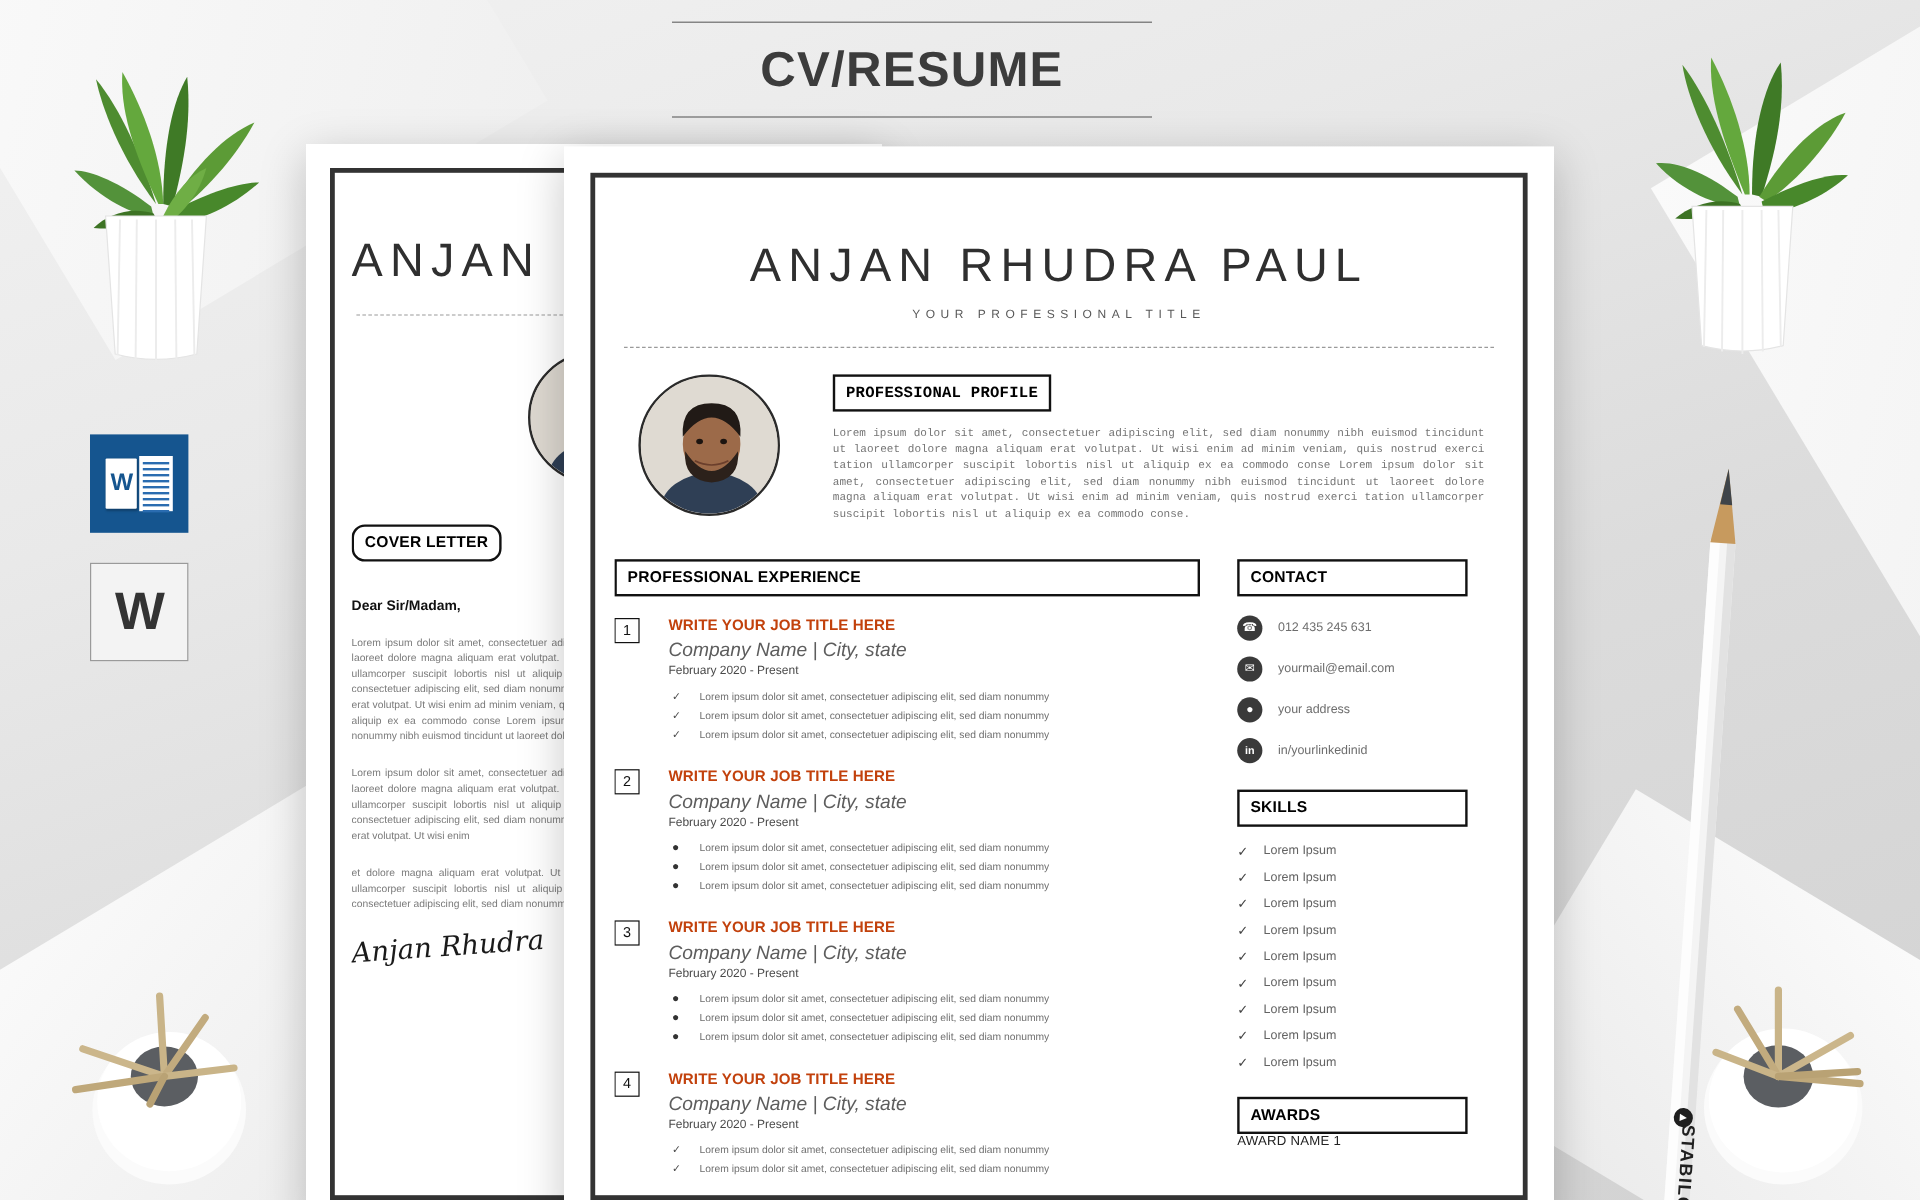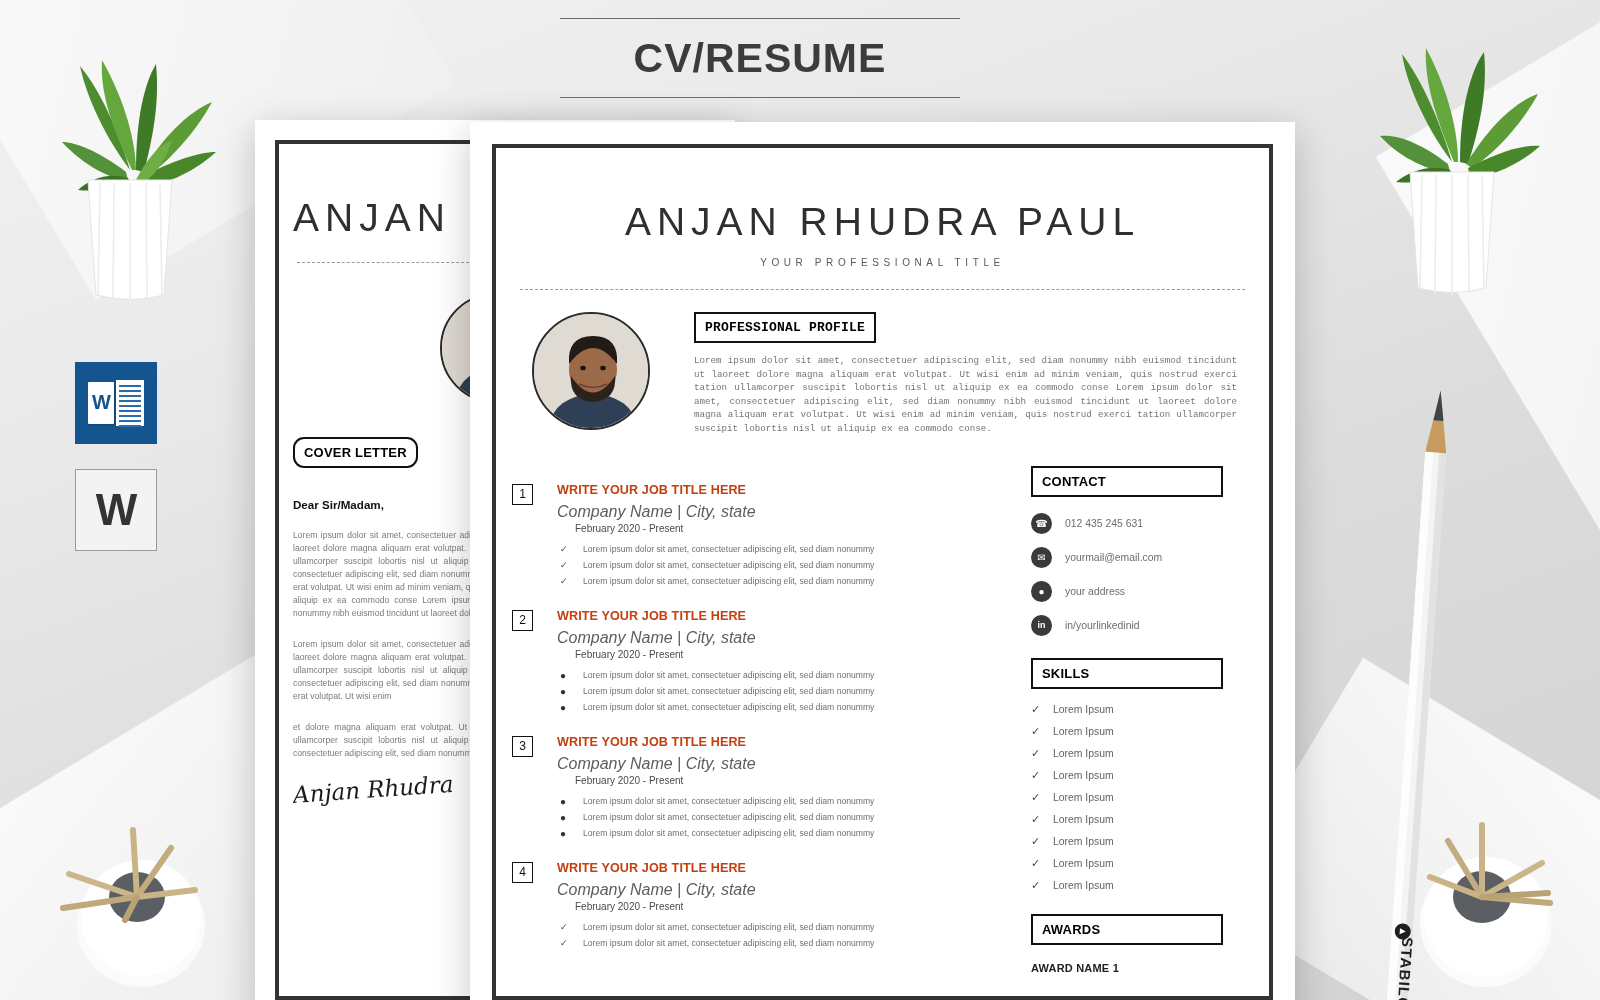--- a/index.html
+++ b/index.html
@@ -75,38 +75,38 @@
   .main-row{display:flex;margin-top:30px;}
   .col-left{width:488px;}
   .col-right{width:192px;margin-left:31px;}
 
   .job{display:flex;margin-top:17px;}
   .job-num{width:21px;height:21px;border:1.6px solid #111;display:flex;align-items:center;
      justify-content:center;font-size:12px;color:#111;flex:0 0 21px;margin-top:1px;}
   .job-body{margin-left:24px;flex:1;}
   .job-title{font-size:12.6px;font-weight:bold;color:#c2410c;letter-spacing:.1px;}
   .job-company{font-size:16px;font-style:italic;color:#5d5d5d;margin-top:6px;}
-  .job-date{font-size:10px;color:#4a4a4a;margin-top:2px;margin-left:18px;}
+  .job-date{font-size:10px;color:#4a4a4a;margin-top:2px;}
   .job-list{margin-top:10px;}
   .job-li{display:flex;margin-bottom:5px;}
   .bullet{width:26px;flex:0 0 26px;font-size:9px;color:#4a4a4a;text-align:left;padding-left:3px;}
   .bullet.dot{font-size:10px;color:#333;}
   .li-text{font-size:8.6px;color:#6f6f6f;line-height:11px;}
 
   .contact-list{margin-top:16px;}
   .contact-li{display:flex;align-items:center;margin-bottom:13px;}
   .c-icon{width:21px;height:21px;border-radius:50%;background:#3a3a3a;flex:0 0 21px;
      display:flex;align-items:center;justify-content:center;color:#fff;font-size:10px;}
   .c-text{margin-left:13px;font-size:10.4px;color:#6d6d6d;}
 
   .skill-li{display:flex;align-items:center;margin-bottom:9px;}
   .skill-check{width:22px;flex:0 0 22px;font-size:11px;color:#444;}
   .skill-text{font-size:10.4px;color:#636363;}
 
-  .award-name{font-size:11px;font-weight:bold;color:#222;margin-top:17px;letter-spacing:.2px;}
+  .award-name{font-size:11px;font-weight:normal;color:#222;letter-spacing:.2px;}
 
   
   .cl-name{text-align:center;font-size:39px;letter-spacing:6px;color:#2f2f2f;margin-top:42px;
      white-space:nowrap;}
   .cl-dots{border-top:1px dashed #9a9a9a;margin:22px 4px 0 4px;}
   .cl-photo{width:110px;height:110px;border-radius:50%;margin:30px auto 0 auto;
      border:2px solid #2b2b2b;overflow:hidden;position:relative;background:#ddd9d2;}
   .cl-greet{font-size:11.6px;font-weight:bold;color:#111;margin-top:30px;}
   .cl-para{font-size:8.6px;line-height:13px;color:#7a7a7a;text-align:justify;margin-top:18px;}
   .sign{font-family:"DejaVu Serif",serif;font-style:italic;font-size:23px;color:#1a1a1a;
@@ -205,20 +205,23 @@
         <div class="sec-box">
           <span>PROFESSIONAL PROFILE</span>
         </div>
         <div class="body-text">Lorem ipsum dolor sit amet, consectetuer adipiscing elit, sed diam nonummy nibh euismod tincidunt ut laoreet dolore magna aliquam erat volutpat. Ut wisi enim ad minim veniam, quis nostrud exerci tation ullamcorper suscipit lobortis nisl ut aliquip ex ea commodo conse Lorem ipsum dolor sit amet, consectetuer adipiscing elit, sed diam nonummy nibh euismod tincidunt ut laoreet dolore magna aliquam erat volutpat. Ut wisi enim ad minim veniam, quis nostrud exerci tation ullamcorper suscipit lobortis nisl ut aliquip ex ea commodo conse.</div>
       </div>
     </div>
 
     <div class="main-row">
 
       <div class="col-left">
+        <div class="sec-box full">
+          <span>PROFESSIONAL EXPERIENCE</span>
+        </div>
         <div id="jobs-container">
   <div class="job">
     <div class="job-num">1</div>
     <div class="job-body">
       <div class="job-title">WRITE YOUR JOB TITLE HERE</div>
       <div class="job-company">Company Name | City, state</div>
       <div class="job-date">February 2020 - Present</div>
       <div class="job-list">
 
           <div class="job-li">

